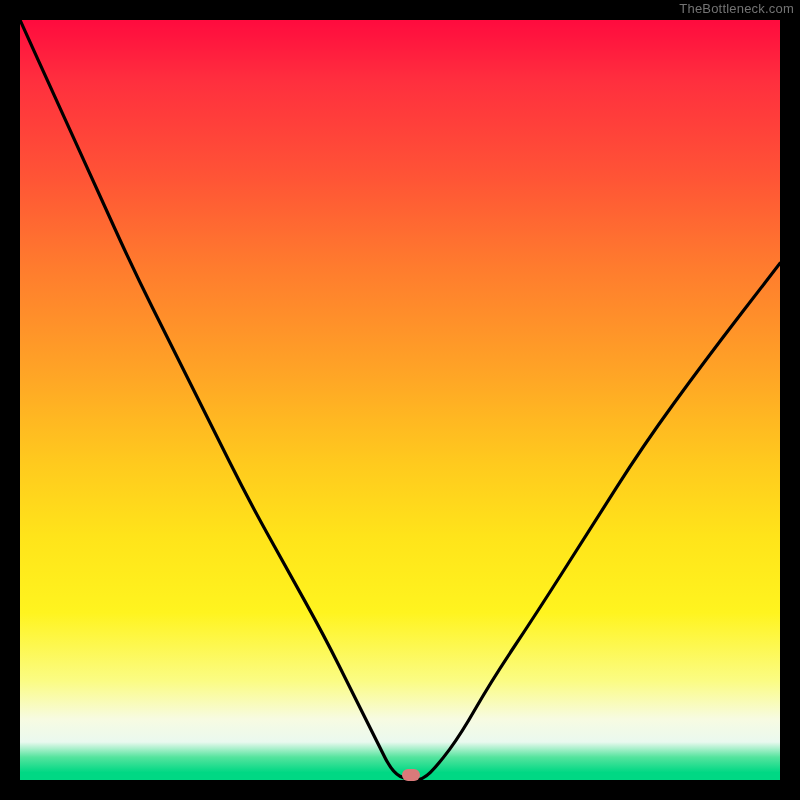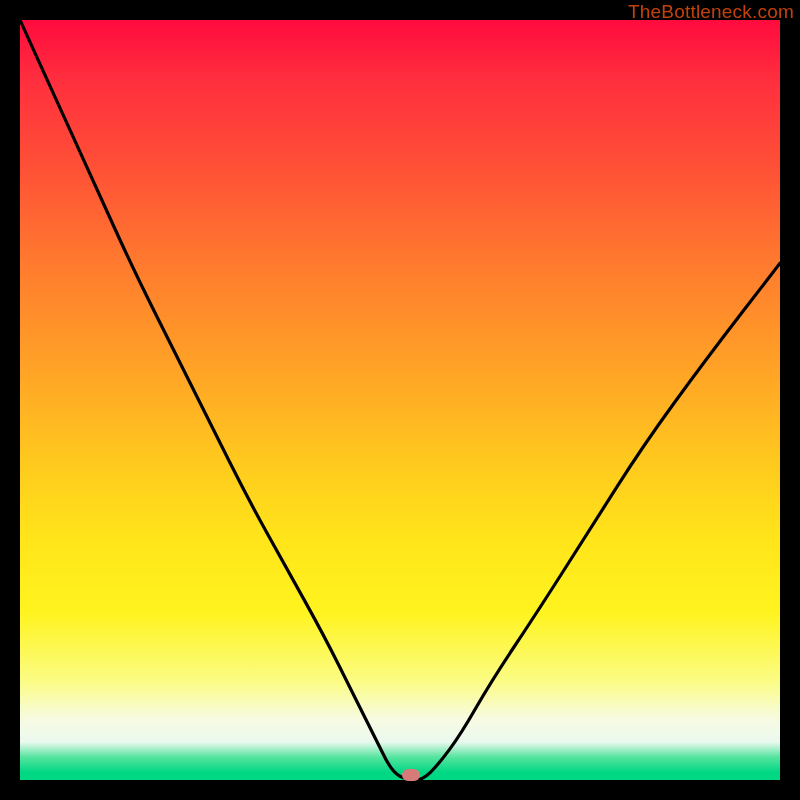--- a/index.html
+++ b/index.html
@@ -54,22 +54,22 @@
     width: 18px;
     height: 12px;
     border-radius: 6px;
     background: #d97a7a;
     transform: translate(-50%, -50%);
   }
   .watermark {
     position: absolute;
     top: 1px;
     right: 6px;
-    color: #c2410c;
-    font-size: 19px;
+    color: #737373;
+    font-size: 13px;
     letter-spacing: 0.2px;
     font-weight: 500;
     user-select: none;
   }
 </style>
 </head>
 <body>
 
 <div class="frame">
   <div class="watermark">TheBottleneck.com</div>

